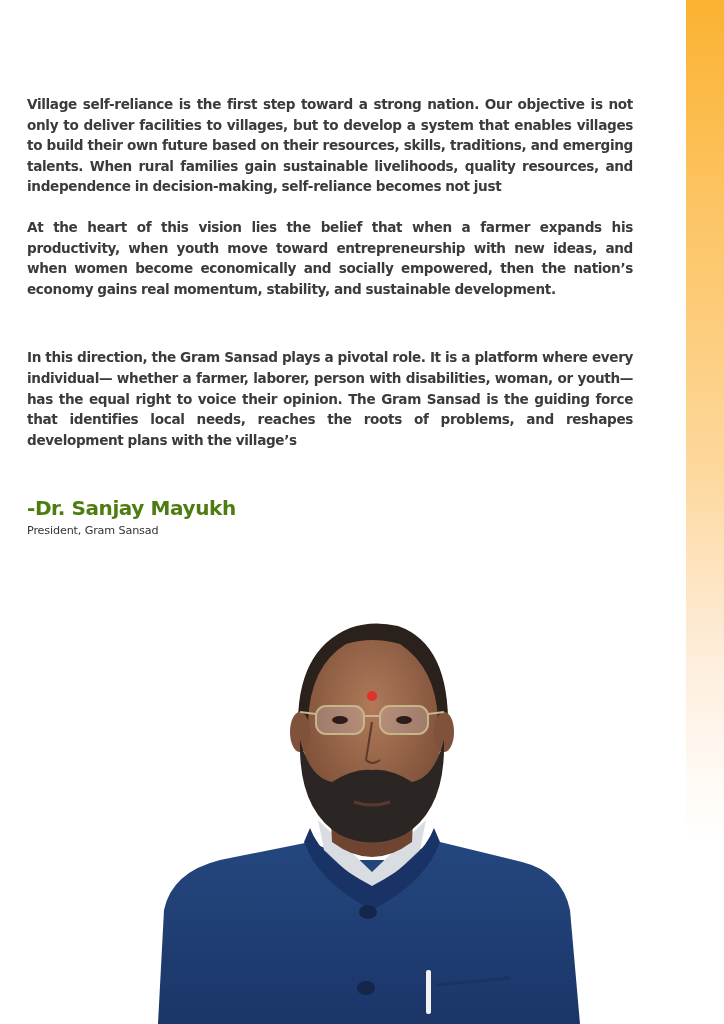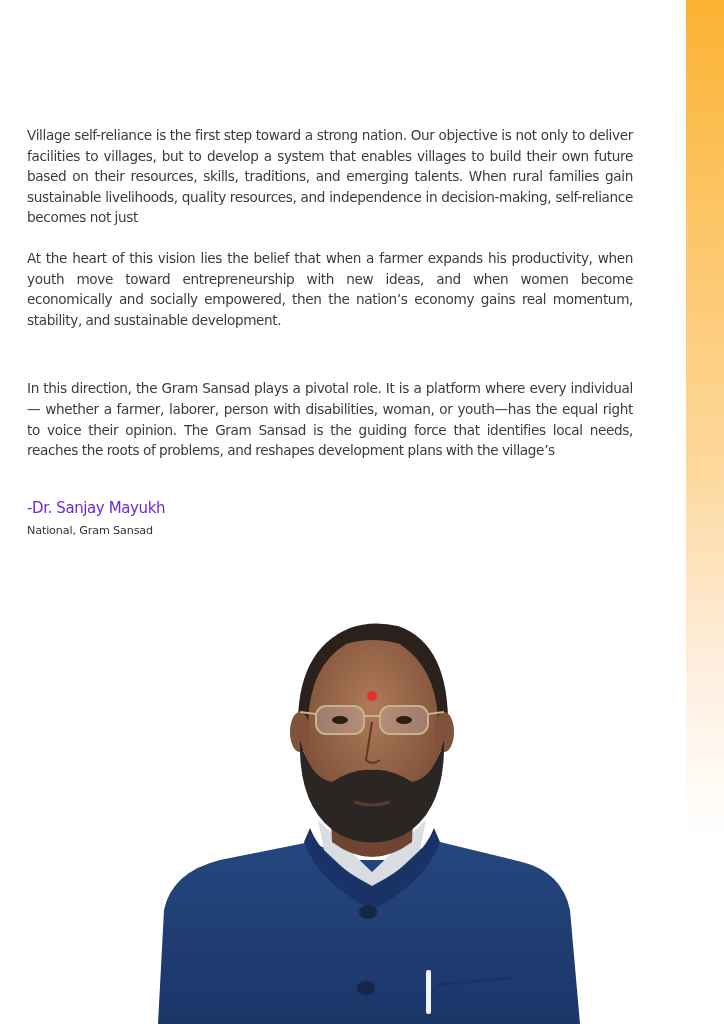--- a/index.html
+++ b/index.html
@@ -26,45 +26,46 @@
         #fcc463 20%,
         #fdd79a 45%,
         #feeede 65%,
         #fffaf4 76%,
         #ffffff 82%,
         #ffffff 100%);
     }
     .content {
       position: absolute;
       left: 27px;
-      top: 125px;
+      top: 94px;
       width: 606px;
+      font-weight: bold;
     }
     .para {
       margin: 0;
       font-size: 13.6px;
       line-height: 20.6px;
       text-align: justify;
       text-align-last: left;
       letter-spacing: -0.35px;
       word-spacing: -0.3px;
       color: #3b3b3b;
     }
     .para.p1 { margin-bottom: 20px; }
     .para.p2 { margin-bottom: 48px; }
     .signature {
       position: absolute;
       left: 27px;
       top: 495px;
       width: 600px;
     }
     .sig-name {
-      font-size: 15px;
-      font-weight: normal;
-      color: #6d28d9;
+      font-size: 20px;
+      font-weight: bold;
+      color: #4d7c0f;
       letter-spacing: -0.4px;
       line-height: 26px;
       margin: 0 0 1px 0;
     }
     .sig-line {
       font-size: 11.2px;
       line-height: 18.4px;
       color: #333333;
       letter-spacing: -0.15px;
       margin: 0;
@@ -88,21 +89,21 @@
 <div class="side-strip"></div>
 
 <div class="content">
   <p class="para p1">Village self-reliance is the first step toward a strong nation. Our objective is not only to deliver facilities to villages, but to develop a system that enables villages to build their own future based on their resources, skills, traditions, and emerging talents. When rural families gain sustainable livelihoods, quality resources, and independence in decision-making, self-reliance becomes not just</p>
   <p class="para p2">At the heart of this vision lies the belief that when a farmer expands his productivity, when youth move toward entrepreneurship with new ideas, and when women become economically and socially empowered, then the nation’s economy gains real momentum, stability, and sustainable development.</p>
   <p class="para p3">In this direction, the Gram Sansad plays a pivotal role. It is a platform where every individual— whether a farmer, laborer, person with disabilities, woman, or youth—has the equal right to voice their opinion. The Gram Sansad is the guiding force that identifies local needs, reaches the roots of problems, and reshapes development plans with the village’s</p>
 </div>
 
 <div class="signature">
   <div class="sig-name">-Dr. Sanjay Mayukh</div>
-  <div class="sig-line">National, Gram Sansad</div>
+  <div class="sig-line">President, Gram Sansad</div>
 </div>
 
 <div class="portrait">
   <svg viewBox="0 0 440 414" xmlns="http://www.w3.org/2000/svg">
     <defs>
       <radialGradient id="skin" cx="50%" cy="40%" r="60%">
         <stop offset="0%" stop-color="#b07a5a"></stop>
         <stop offset="100%" stop-color="#7a4d36"></stop>
       </radialGradient>
       <linearGradient id="jacket" x1="0" y1="0" x2="0" y2="1">

